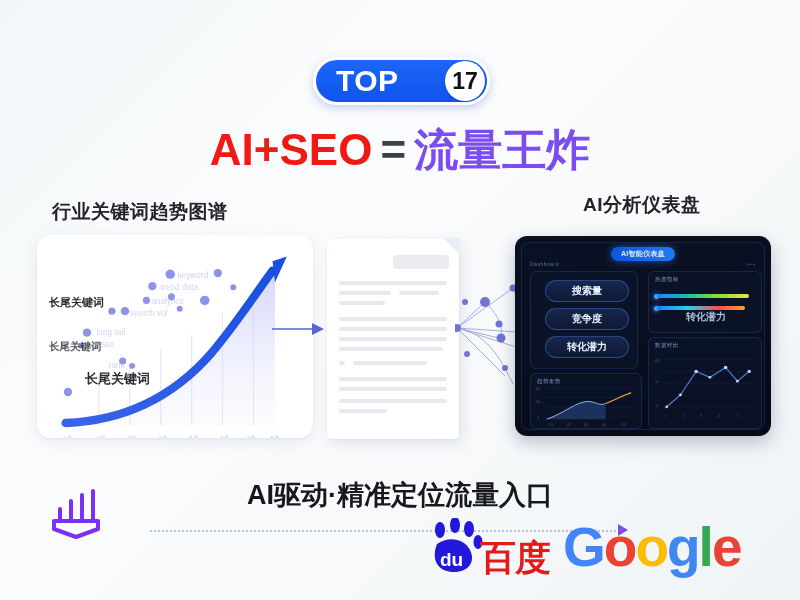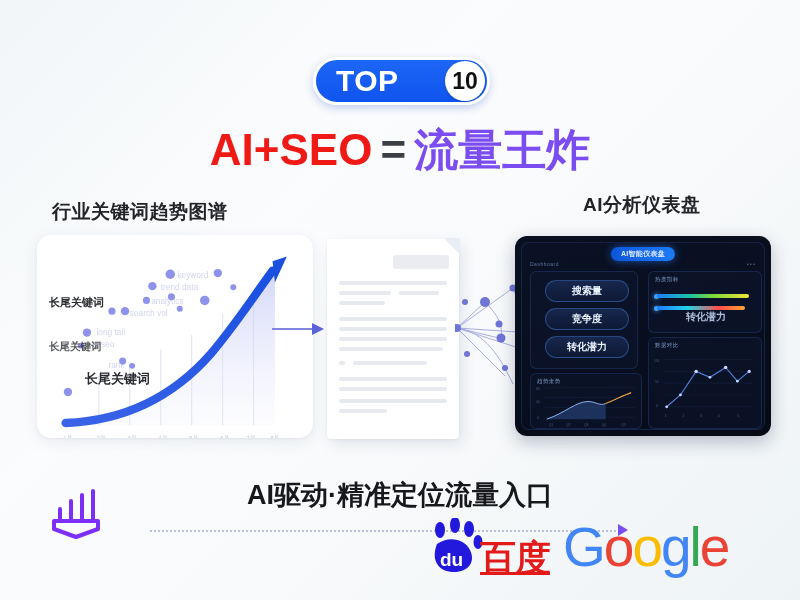--- a/index.html
+++ b/index.html
@@ -145,32 +145,32 @@
   .bar-icon { position:absolute; left: 48px; top: 487px; width: 62px; height: 56px; }
 
   .dot-line {
     position:absolute; left: 150px; top: 530px; width: 470px; height: 2px;
     border-top: 2px dotted #b9c2d4;
   }
   .dot-arrow { position:absolute; left: 618px; top: 524px; width: 0; height:0;
     border-left: 10px solid #7b4cf0; border-top: 6px solid transparent; border-bottom: 6px solid transparent; }
 
   .baidu { position:absolute; left: 424px; top: 518px; width: 132px; height: 62px; }
-  .baidu .han { position:absolute; left: 56px; top: 16px; font-size: 36px; font-weight: 800; color:#e21a1a; letter-spacing:-1px; white-space:nowrap;text-decoration:underline; }
-
-  .google { position:absolute; left: 563px; top: 520px; font-size: 55px; font-weight: 400; letter-spacing:-2px; line-height:1; white-space:nowrap; }
+  .baidu .han { position:absolute; left: 56px; top: 16px; font-size: 36px; font-weight: 800; color:#e21a1a; letter-spacing:-1px; white-space:nowrap; }
+
+  .google { position:absolute; left: 563px; top: 520px; font-size: 55px; font-weight: 700; letter-spacing:-2px; line-height:1; white-space:nowrap; }
   .google span { display:inline-block; }
   .g-b { color:#4285F4; } .g-r { color:#EA4335; } .g-y { color:#FBBC05; } .g-g { color:#34A853; }
 </style>
 </head>
 <body>
 
 <div class="top-badge">
   <span class="word">TOP</span>
-  <span class="numcircle">10</span>
+  <span class="numcircle">17</span>
 </div>
 
 <div class="headline">
   <span class="red">AI+SEO</span><span class="eq">=</span><span class="pur">流量王炸</span>
 </div>
 
 <div class="sec-head left">行业关键词趋势图谱</div>
 <div class="sec-head right">AI分析仪表盘</div>
 
 <div class="trend-card">

